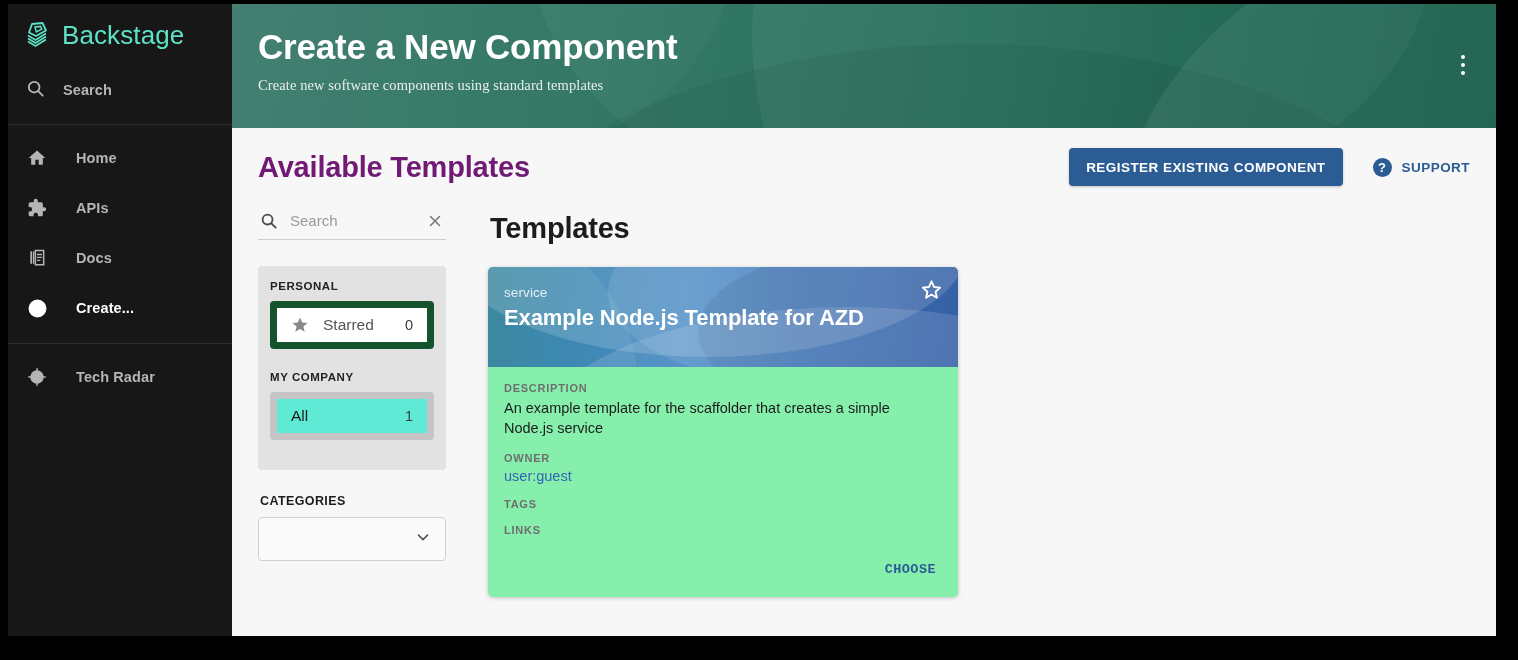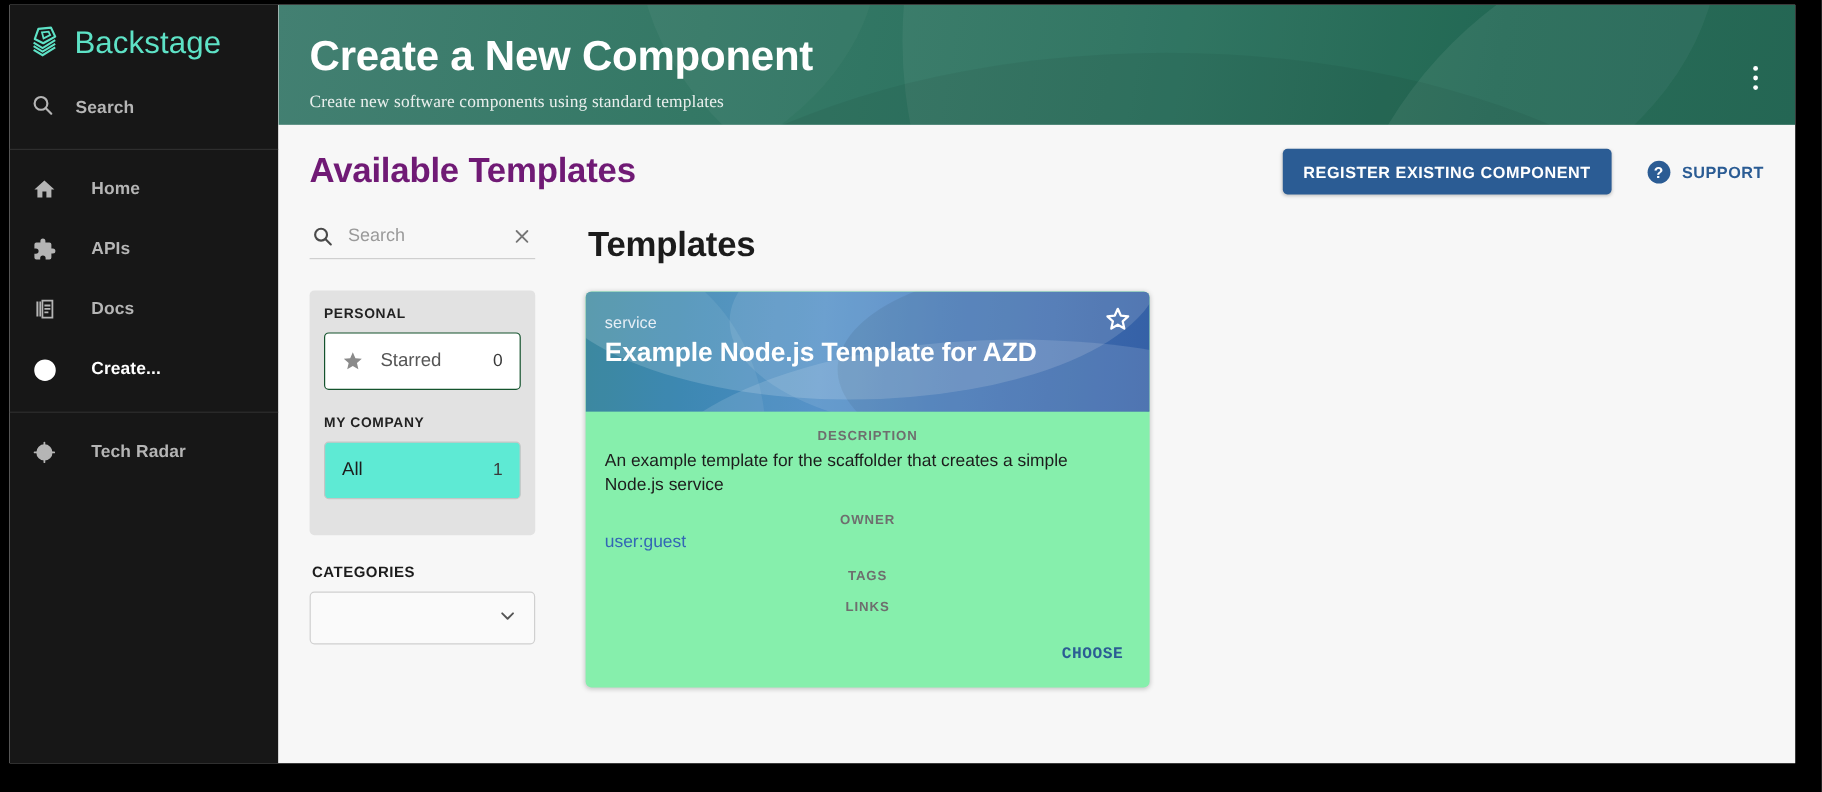--- a/index.html
+++ b/index.html
@@ -70,21 +70,21 @@
     flex: 1 1 auto;
     height: 100%;
     background: #f7f7f7;
     position: relative;
     overflow: hidden;
   }
 
   
   #page-header {
     position: relative;
-    height: 100px;
+    height: 124px;
     overflow: hidden;
     background: linear-gradient(100deg, #3d7c6e 0%, #2e7461 28%, #1f6a55 55%, #0c5943 80%, #07523d 100%);
   }
   #page-header .wave {
     position: absolute;
     border-radius: 50%;
     pointer-events: none;
   }
   .w1 { width: 900px; height: 560px; left: 300px; top: -330px; background: rgba(255,255,255,0.045); }
   .w2 { width: 1100px; height: 900px; left: 520px; top: -420px; background: rgba(255,255,255,0.055); }
@@ -183,21 +183,21 @@
   }
   .filter-group-label {
     font-size: 11.5px;
     font-weight: 700;
     letter-spacing: .55px;
     color: #222;
     margin-bottom: 9px;
   }
   .filter-row {
     height: 48px;
-    border: 1px solid #14532d;
+    border: 7px solid #14532d;
     border-radius: 4px;
     display: flex; align-items: center;
     padding: 0 14px;
     cursor: pointer;
     font-size: 15.5px;
     color: #555;
   }
   .filter-row.white { background: #ffffff; }
   .filter-row.grey  { background: #5eead4; color: #1c1c1c; border-color: #c5c5c5; }
   .filter-row .star-ic { margin-right: 14px; display:flex; }
@@ -252,21 +252,21 @@
   .card-title {
     color: #ffffff; font-size: 22px; font-weight: 700;
     margin-top: 5px; letter-spacing: -0.1px;
   }
   .card-star {
     position: absolute; right: 14px; top: 11px; z-index: 5; cursor: pointer;
   }
   .card-body { padding: 15px 16px 0 16px; }
   .meta-label {
     font-size: 11px; font-weight: 700; letter-spacing: .75px;
-    color: #6e6e6e; margin-bottom: 4px; text-align: center;
+    color: #6e6e6e; margin-bottom: 4px;
   }
   .meta-text {
     font-size: 14.5px; color: #1c1c1c; line-height: 20px;
   }
   .meta-block { margin-bottom: 14px; }
   .owner-link { font-size: 14.5px; color: #3366b5; cursor: pointer; }
   .card-actions {
     display: flex; justify-content: flex-end;
     padding: 6px 14px 14px 14px;
   }

